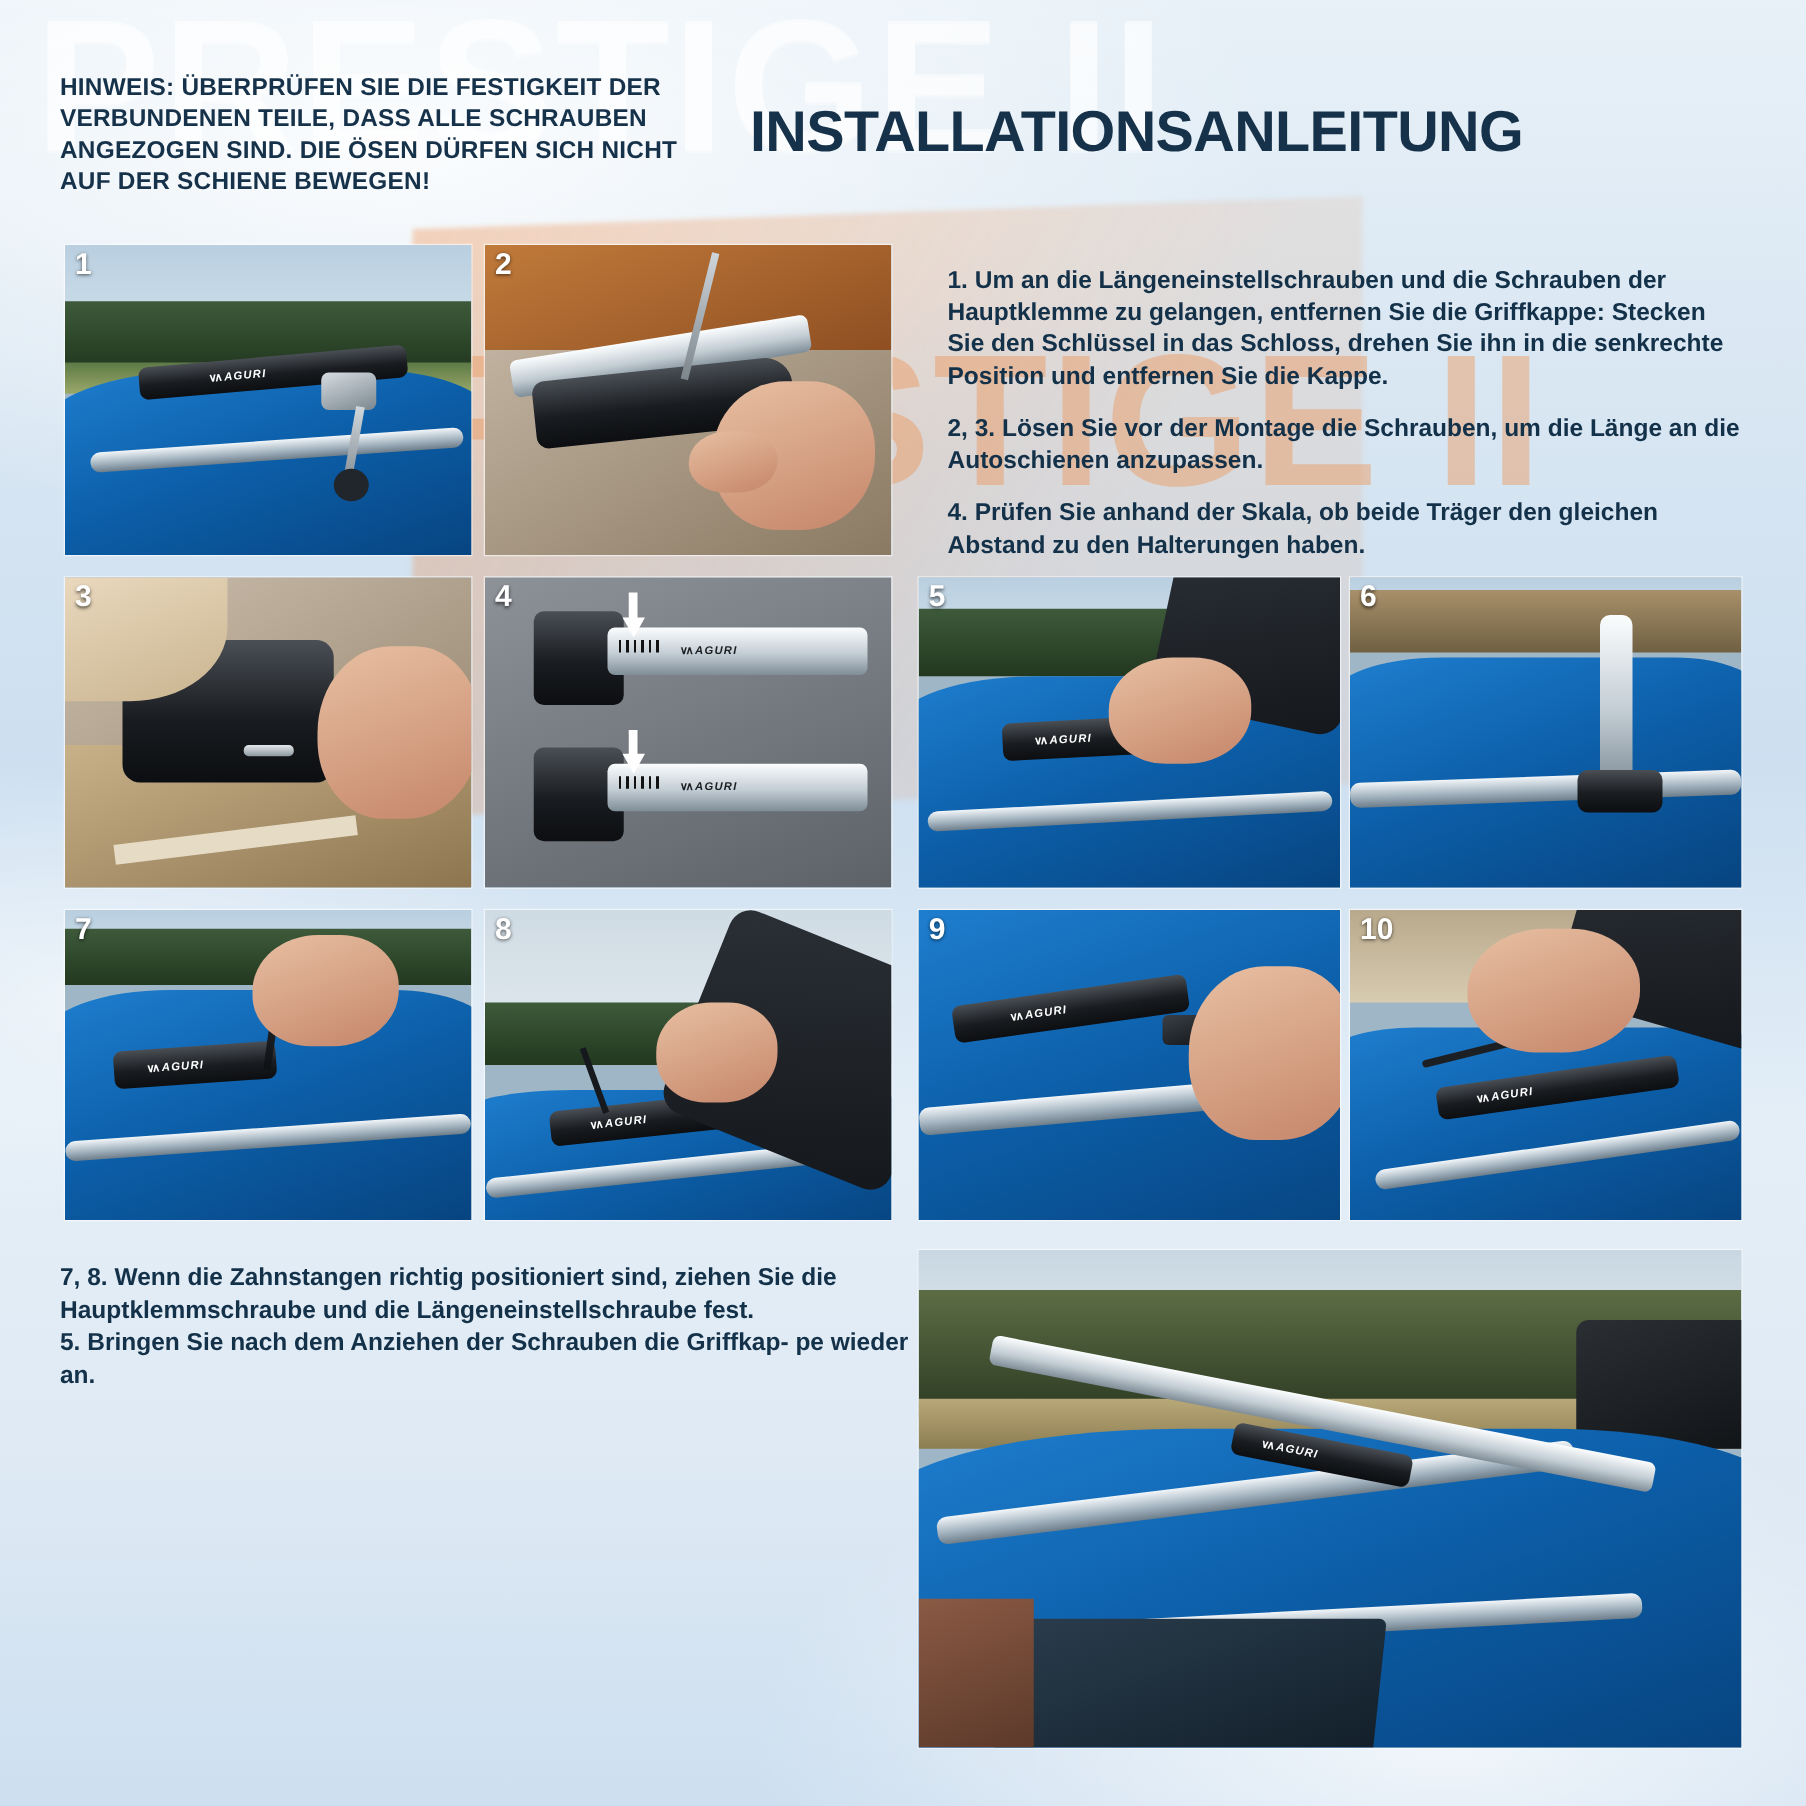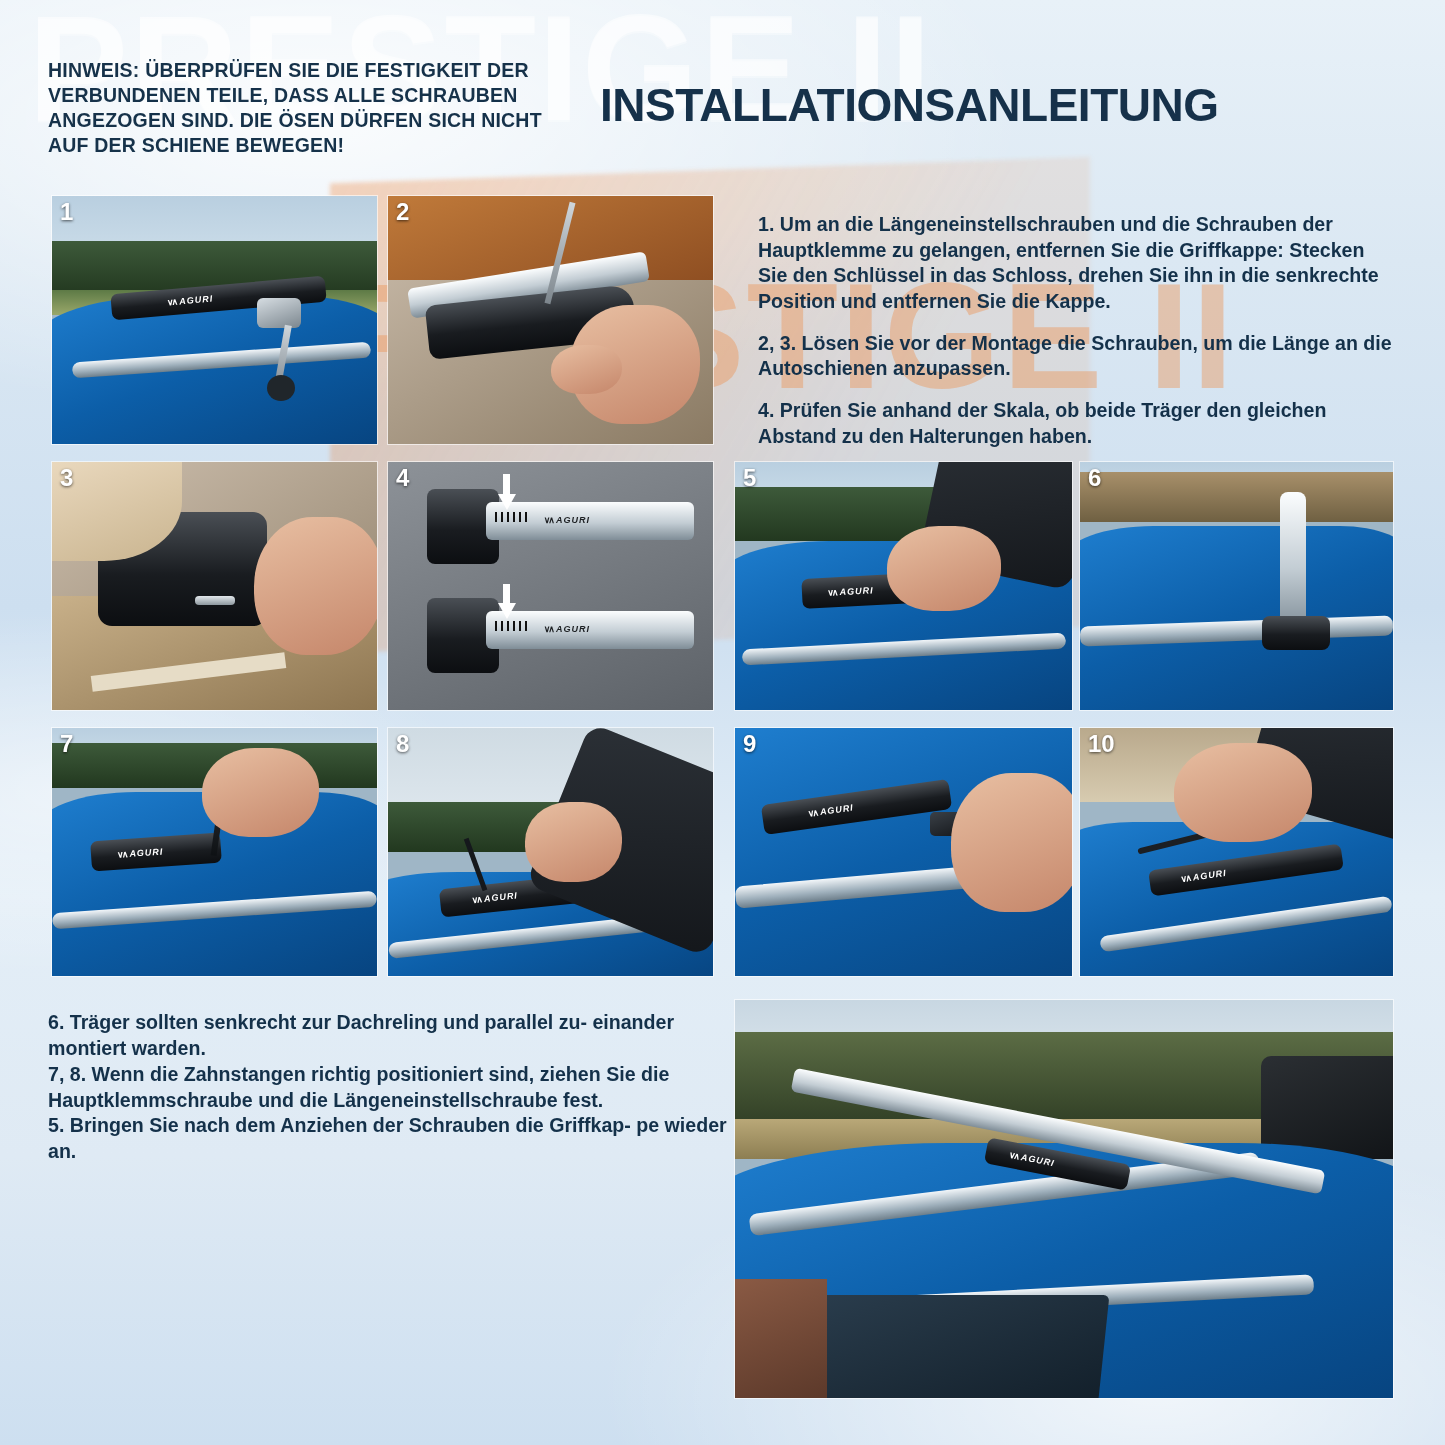--- a/index.html
+++ b/index.html
@@ -304,18 +304,17 @@
       <div class="barblk" style="left:38%;top:38%;width:22%;height:26px;transform:rotate(11deg);">
         <span class="logo" style="left:16%;top:8px;"><span class="mark">∨∧</span> <span>AGURI</span></span>
       </div>
       <div class="glass" style="left:10%;bottom:0;width:46%;height:26%;border-radius:14px 6px 0 0;transform:skewX(-6deg);"></div>
       <div style="position:absolute;left:0;bottom:0;width:14%;height:30%;background:linear-gradient(160deg,#8a5a44,#5c392a);"></div>
     </div>
     <span class="num"></span>
   </div>
 
   <div class="instr-bottom">
-    <p>6. Träger sollten senkrecht zur Dachreling und parallel zu- einander montiert warden.</p>
     <p>7, 8. Wenn die Zahnstangen richtig positioniert sind, ziehen Sie die Hauptklemmschraube und die Längeneinstellschraube fest.</p>
     <p>5. Bringen Sie nach dem Anziehen der Schrauben die Griffkap- pe wieder an.</p>
   </div>
 
 </div>
 
 </body></html>

